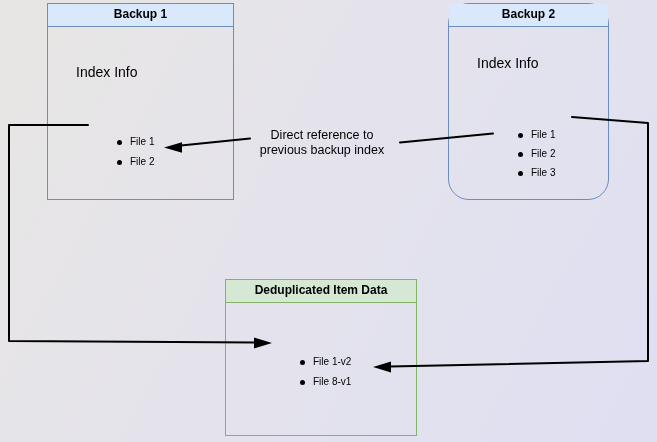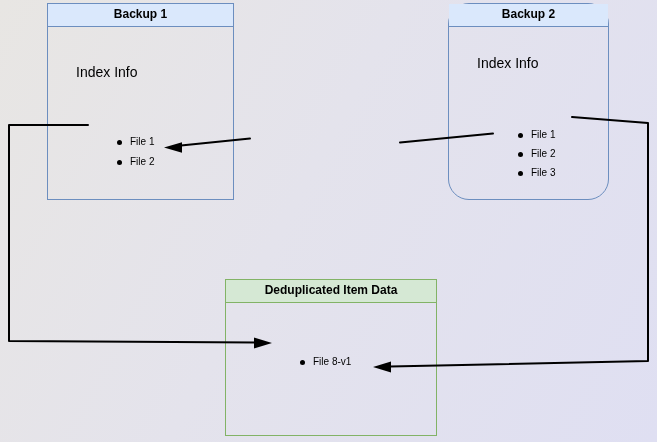--- a/index.html
+++ b/index.html
@@ -101,27 +101,32 @@
   <div class="node blue" style="left:448px; top:3px; width:161px; height:197px;border-radius:21px;">
     <div class="node-header">Backup 2</div>
     <div class="inner-label" style="left:28px; top:50px;">Index Info</div>
     <ul class="filelist rows19" style="left:53px; top:105px;">
       <li>File 1</li>
       <li>File 2</li>
       <li>File 3</li>
     </ul>
   </div>
 
-  <div class="node green" style="left:225px; top:279px; width:212px; height:157px;">
+  <div class="node green" style="left:225px; top:279px; width:192px; height:157px;">
     <div class="node-header">Deduplicated Item Data</div>
     <ul class="filelist rows20" style="left:58px; top:56px;">
+      <li>File 1-v2</li>
       <li>File 8-v1</li>
     </ul>
   </div>
 
+  <div class="annotation">
+    <span>Direct reference to</span><br>
+    <span>previous backup index</span>
+  </div>
 
   <svg class="connectors" width="657" height="442" viewBox="0 0 657 442">
 
     <polyline class="connector" points="88,125 9,125 9,341 256,342.6"></polyline>
     <polygon class="arrowhead" points="272,343 254,337.6 254,348.4"></polygon>
 
     <polyline class="connector" points="572,117 648,123 648,361 390,366.6"></polyline>
     <polygon class="arrowhead" points="373,367 391,361.6 391,372.4"></polygon>
 
     <line class="connector" x1="493" y1="133.5" x2="400" y2="142.5"></line>

